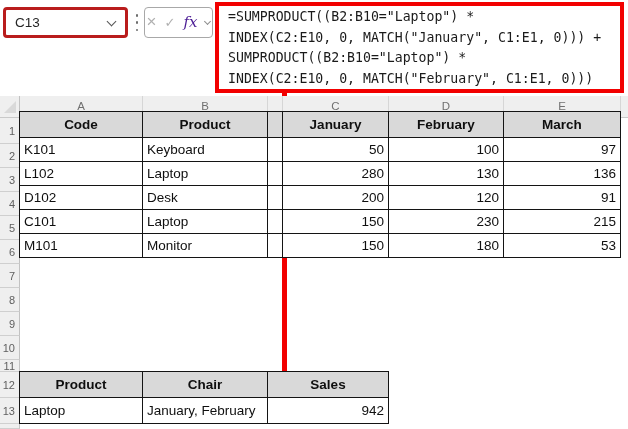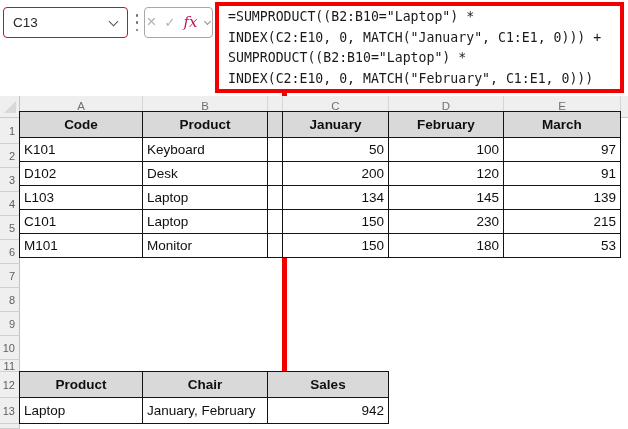--- a/index.html
+++ b/index.html
@@ -6,42 +6,42 @@
   html,body { background: #fff; }
   #app {
     position: relative; width: 628px; height: 429px;
     background: #fff; overflow: hidden;
     font-family: "Liberation Sans", sans-serif;
   }
 
   
   .namebox {
     position: absolute; left: 3px; top: 7px; width: 125px; height: 31px;
-    border: 1px solid #b91c1c; border-radius: 4px; background: #fff;
+    border: 3px solid #b91c1c; border-radius: 4px; background: #fff;
     display: flex; align-items: center; justify-content: space-between;
     padding: 0 10px 0 9px; font-size: 13.5px; color: #262626;
   }
   .chev {
     width: 7px; height: 7px;
     border-right: 1.6px solid #555; border-bottom: 1.6px solid #555;
     transform: rotate(45deg); margin-top: -3px;
   }
   .dots {
     position: absolute; left: 135px; top: 14px; width: 4px; height: 17px;
     display: flex; flex-direction: column; justify-content: space-between; align-items: center;
   }
   .dots i { width: 2.5px; height: 2.5px; border-radius: 50%; background: #6d6d6d; }
   .fxbox {
     position: absolute; left: 144px; top: 7px; width: 69px; height: 31px;
     border: 1px solid #a8a8a8; border-radius: 4px; background: #fff;
     display: flex; align-items: center; justify-content: center; gap: 8px;
   }
   .fxbox .x   { color: #b0b0b0; font-size: 17px; line-height: 1; margin-top: -2px; }
   .fxbox .ok  { color: #b0b0b0; font-size: 13px; line-height: 1; }
-  .fxbox .fx  { color: #be185d; font-size: 15px; font-style: italic;
+  .fxbox .fx  { color: #4c1d95; font-size: 15px; font-style: italic;
                 font-family: "DejaVu Serif", serif; line-height: 1; }
   .fxbox .chev { width: 5px; height: 5px; border-color: #8f8f8f; }
 
   
   .formula-box {
     position: absolute; left: 215px; top: 2px; width: 409px; height: 91px;
     border: 4px solid #f20000; background: #fff;
     padding: 1px 0 0 9px; overflow: hidden;
   }
   .formula-box div {
@@ -174,34 +174,34 @@
     </tr>
     <tr>
       <td>K101</td>
       <td>Keyboard</td>
       <td></td>
       <td class="num">50</td>
       <td class="num">100</td>
       <td class="num">97</td>
     </tr>
     <tr>
+      <td>L102</td>
+      <td>Laptop</td>
+      <td></td>
+      <td class="num">280</td>
+      <td class="num">130</td>
+      <td class="num">136</td>
+    </tr>
+    <tr>
       <td>D102</td>
       <td>Desk</td>
       <td></td>
       <td class="num">200</td>
       <td class="num">120</td>
       <td class="num">91</td>
-    </tr>
-    <tr>
-      <td>L103</td>
-      <td>Laptop</td>
-      <td></td>
-      <td class="num">134</td>
-      <td class="num">145</td>
-      <td class="num">139</td>
     </tr>
     <tr>
       <td>C101</td>
       <td>Laptop</td>
       <td></td>
       <td class="num">150</td>
       <td class="num">230</td>
       <td class="num">215</td>
     </tr>
     <tr>

